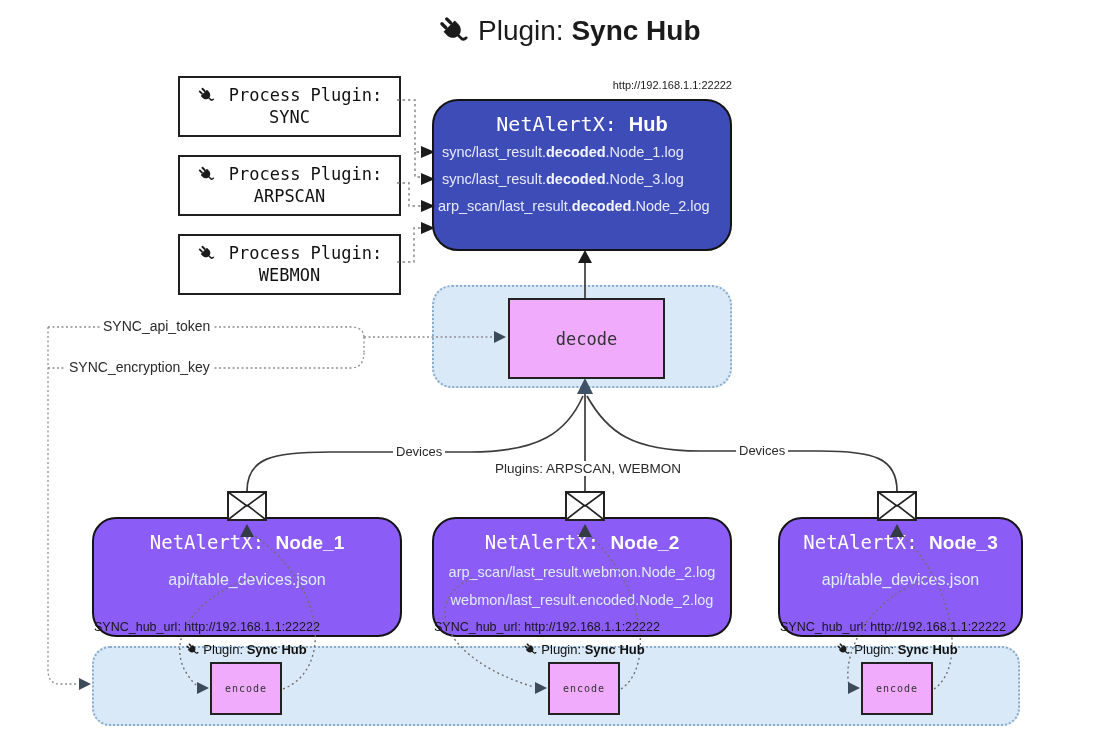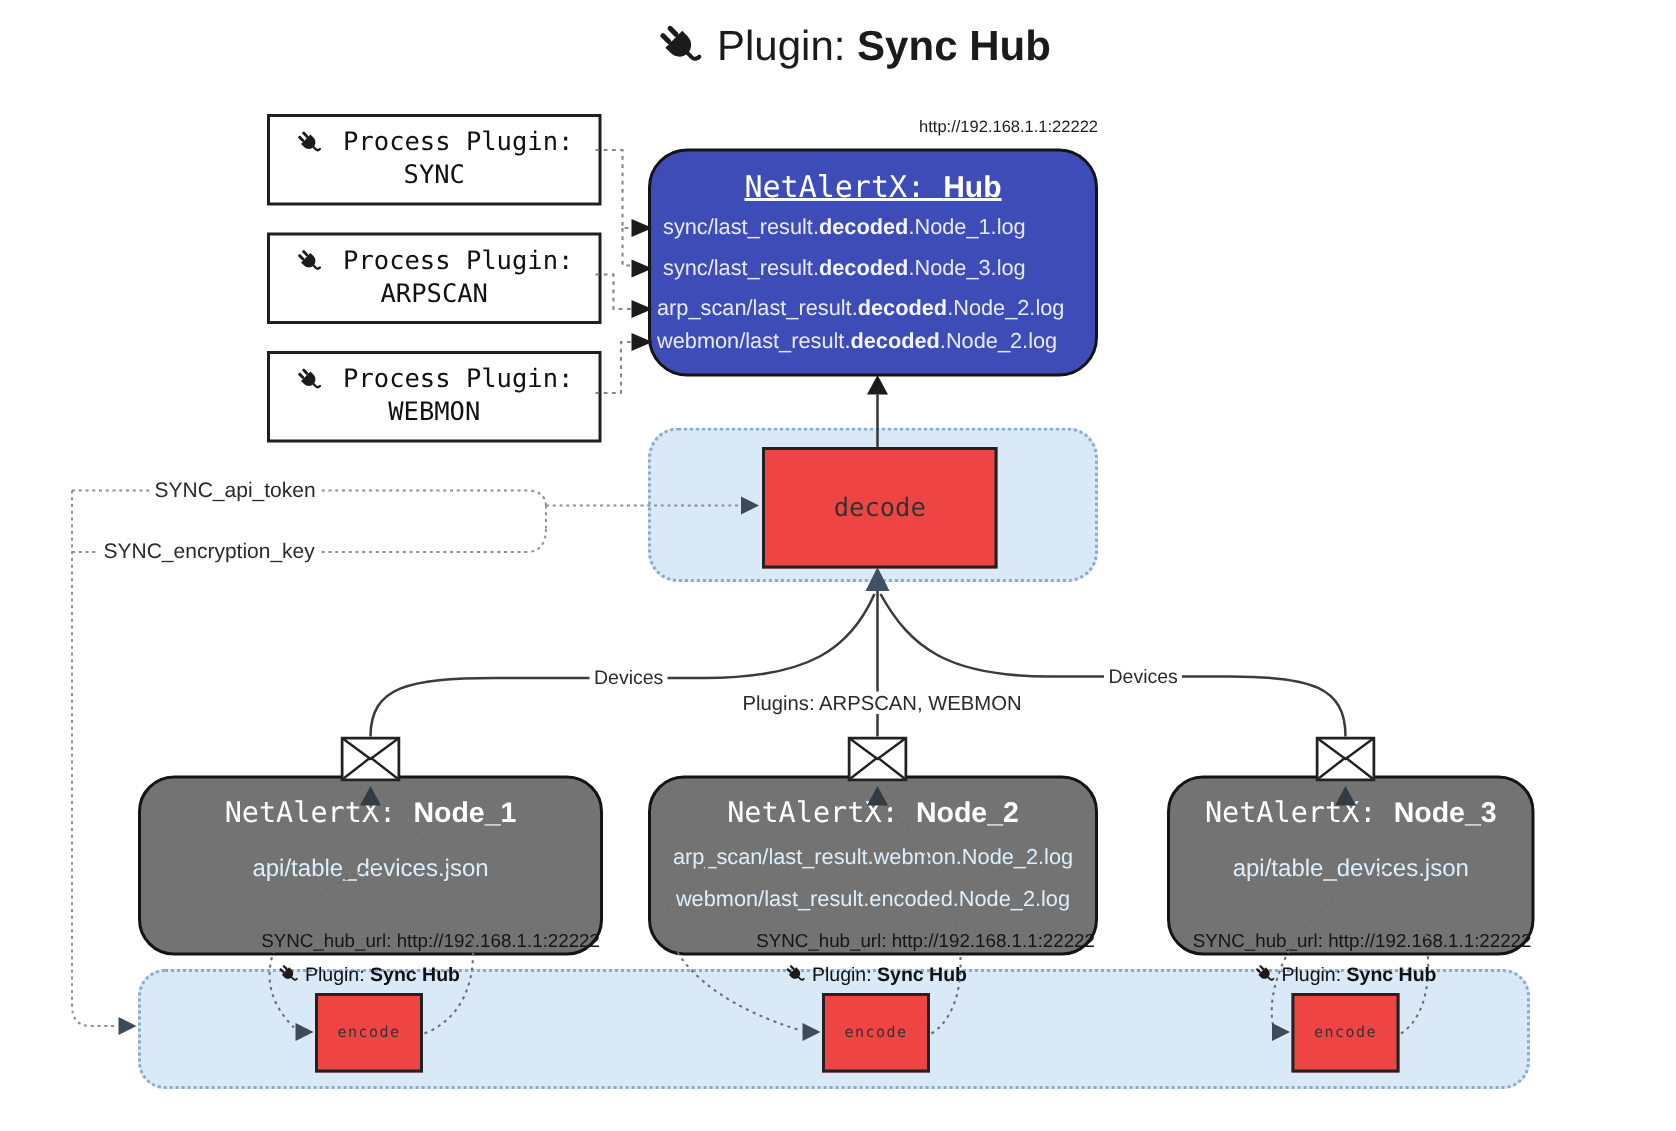--- a/index.html
+++ b/index.html
@@ -19,45 +19,45 @@
   .pbox .l1{display:flex;align-items:center;gap:13px;line-height:1.35;}
   .pbox .picon{width:19px;height:19px;color:#1b1b1b;flex:0 0 auto;}
   .pbox .l2{line-height:1.25;}
 
   
   .hub-url{position:absolute;left:432px;top:79px;width:300px;text-align:right;
            font-size:11px;color:#1b1b1b;}
   .hub{position:absolute;left:432px;top:99px;width:300px;height:152px;background:#3e4cb8;
        border:2.5px solid #141414;border-radius:26px;box-sizing:border-box;}
   .hub-title{position:absolute;left:0;top:11px;width:100%;text-align:center;color:#fff;
-             font-family:"DejaVu Sans Mono",monospace;font-size:20px;text-decoration:underline;}
+             font-family:"DejaVu Sans Mono",monospace;font-size:20px;}
   .hub-title b{font-family:"Liberation Sans",sans-serif;font-weight:700;}
   .hub-log{position:absolute;left:8px;white-space:nowrap;color:#e7eaf8;font-size:14.5px;}
   .hub-log b{font-weight:700;color:#f4f6ff;text-align:right;}
 
   
   .panel{background:#dae9f8;border:2px dotted #8aabca;box-sizing:border-box;position:absolute;}
   .decode-panel{left:432px;top:285px;width:300px;height:103px;border-radius:20px;}
-  .wbox{position:absolute;background:#ef4444;border:2px solid #222;box-sizing:border-box;
+  .wbox{position:absolute;background:#f0abfc;border:2px solid #222;box-sizing:border-box;
         display:flex;align-items:center;justify-content:center;
         font-family:"DejaVu Sans Mono",monospace;color:#333;z-index:10;}
   .decode-box{left:508px;top:298px;width:157px;height:81px;font-size:17px;}
 
   
   .linelabel{position:absolute;background:#fff;color:#2a2a2a;white-space:nowrap;
              padding:0 3px;z-index:9;}
 
   
-  .node{position:absolute;top:517px;height:120px;background:#737373;border:2.5px solid #141414;
+  .node{position:absolute;top:517px;height:120px;background:#8b5cf6;border:2.5px solid #141414;
         border-radius:24px;box-sizing:border-box;}
   .node-title{position:absolute;left:0;top:12px;width:100%;text-align:center;color:#fff;
               font-family:"DejaVu Sans Mono",monospace;font-size:19px;white-space:nowrap;}
   .node-title b{font-family:"Liberation Sans",sans-serif;font-weight:700;}
   .node-file{position:absolute;left:0;width:100%;text-align:center;color:#ddeefb;white-space:nowrap;}
-  .node-huburl{position:absolute;left:0;top:101px;width:100%;text-align:right;
+  .node-huburl{position:absolute;left:0;top:101px;width:100%;text-align:left;
                color:#161616;font-size:12.5px;white-space:nowrap;}
 
   
   .bottom-panel{left:92px;top:646px;width:928px;height:80px;border-radius:18px;}
   .encode-box{top:662px;width:72px;height:53px;font-size:10px;letter-spacing:1px;}
   .sp-label{position:absolute;top:642px;width:160px;display:flex;align-items:center;
             justify-content:center;gap:3px;font-size:13px;color:#111;z-index:9;}
   .sp-label .picon{width:15px;height:15px;color:#1b1b1b;}
   .sp-label b{font-weight:700;}
 
@@ -178,21 +178,20 @@
       </div>
     <div class="l2">WEBMON</div>
   </div>
 
   <div class="hub-url">http://192.168.1.1:22222</div>
   <div class="hub">
     <div class="hub-title"><span>NetAlertX: </span><b>Hub</b></div>
     <div class="hub-log" style="top:43px"><span>sync/last_result.</span><b>decoded</b><span>.Node_1.log</span></div>
     <div class="hub-log" style="top:70px"><span>sync/last_result.</span><b>decoded</b><span>.Node_3.log</span></div>
     <div class="hub-log" style="top:97px;left:4px"><span>arp_scan/last_result.</span><b>decoded</b><span>.Node_2.log</span></div>
-    <div class="hub-log" style="top:119px;left:4px"><span>webmon/last_result.</span><b>decoded</b><span>.Node_2.log</span></div>
   </div>
 
   <div class="panel decode-panel"></div>
   <div class="wbox decode-box">decode</div>
 
   <div class="linelabel" style="left:100px;top:318px;font-size:14px">SYNC_api_token</div>
   <div class="linelabel" style="left:66px;top:359px;font-size:14px">SYNC_encryption_key</div>
 
   <div class="linelabel" style="left:393px;top:444px;font-size:13px">Devices</div>
   <div class="linelabel" style="left:492px;top:461px;font-size:13.5px">Plugins: ARPSCAN, WEBMON</div>

